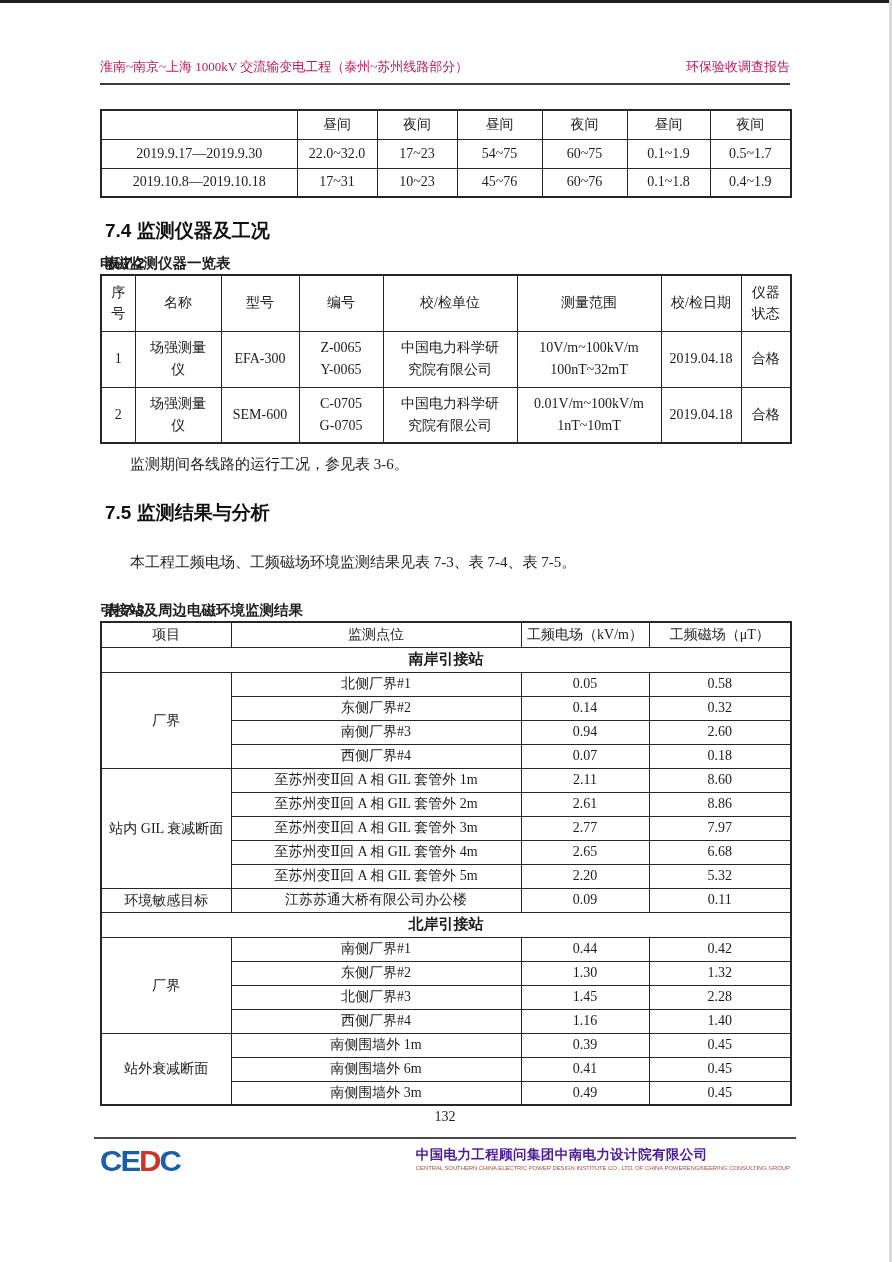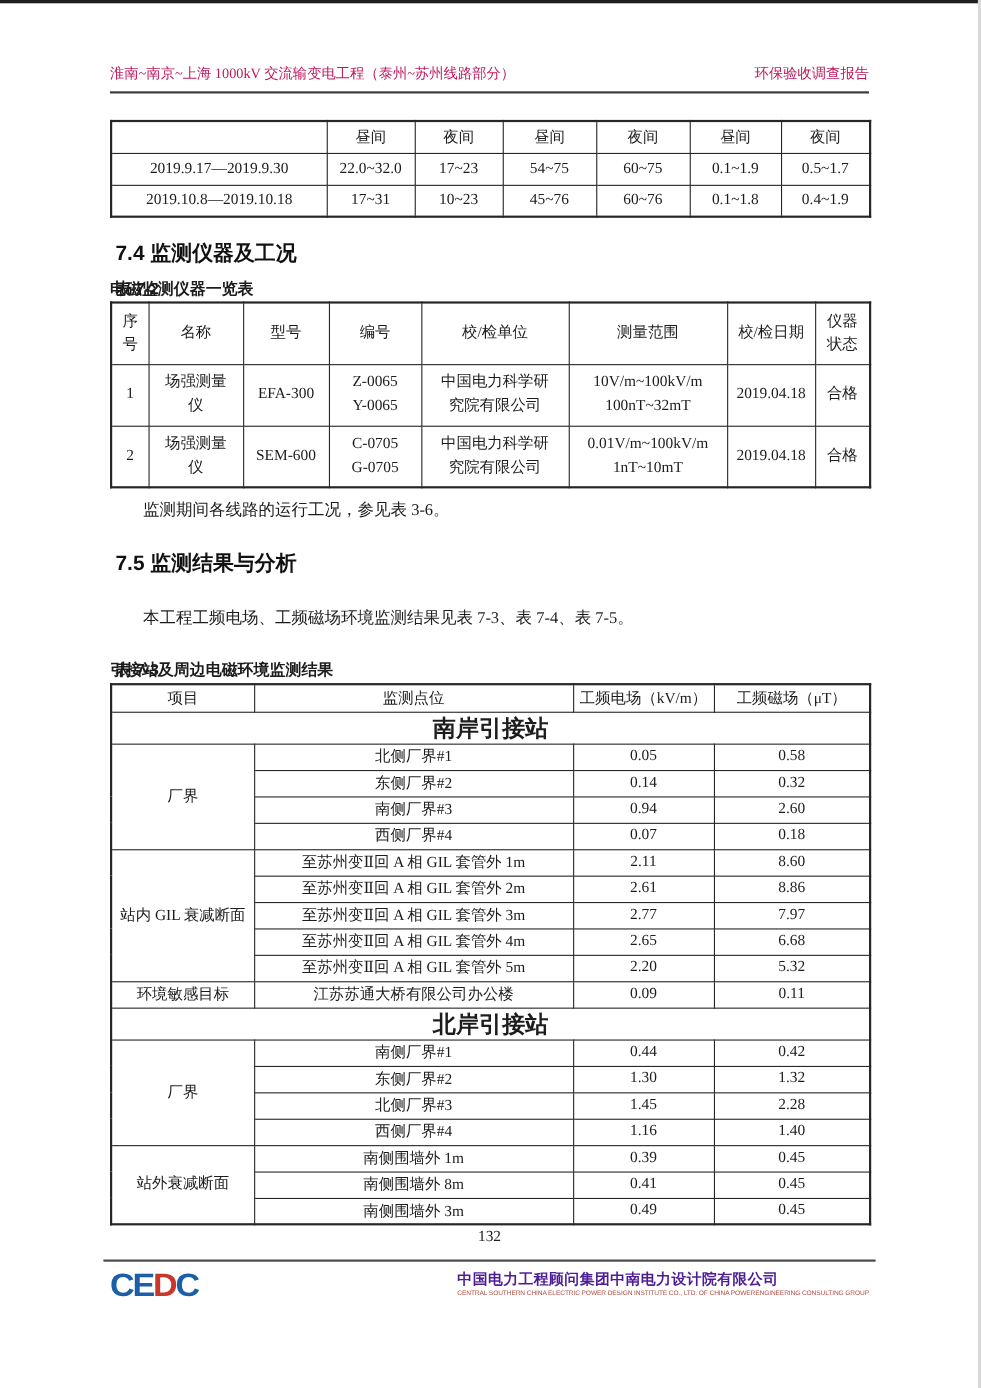--- a/index.html
+++ b/index.html
@@ -57,21 +57,21 @@
   .instruments-table td, .instruments-table th {
     height:56px; white-space:pre-line; line-height:1.55; padding:0 2px;
   }
 
   
   .results-table { font-size:14px; }
   .results-table th { height:25px; padding:0; }
   .results-table td { height:24px; padding:0 2px; }
   .results-table td.section-title {
     font-family:Liberation Sans, sans-serif;
-    font-weight:700; font-size:21px; height:25px;
+    font-weight:700; font-size:15px; height:25px;
   }
   .results-table td.group-label { line-height:1.5; }
 
   .page-number { text-align:center; font-size:14px; margin-top:3px; }
 
   .footer-rule { margin-left:-6px; width:702px; border-top:2px solid #4a4a4a; margin-top:12px; }
 
   .logo-row { display:flex; justify-content:space-between; align-items:flex-start; margin-top:6px; }
   .logo-mark {
     font-family:"Liberation Sans","DejaVu Sans",sans-serif;
@@ -308,21 +308,21 @@
           <td>1.16</td>
           <td>1.40</td>
         </tr>
         <tr>
           <td rowspan="3" class="group-label">站外衰减断面</td>
           <td>南侧围墙外 1m</td>
           <td>0.39</td>
           <td>0.45</td>
         </tr>
         <tr>
-          <td>南侧围墙外 8m</td>
+          <td>南侧围墙外 6m</td>
           <td>0.41</td>
           <td>0.45</td>
         </tr>
         <tr>
           <td>南侧围墙外 3m</td>
           <td>0.49</td>
           <td>0.45</td>
         </tr>
       </tbody>
   </table>

